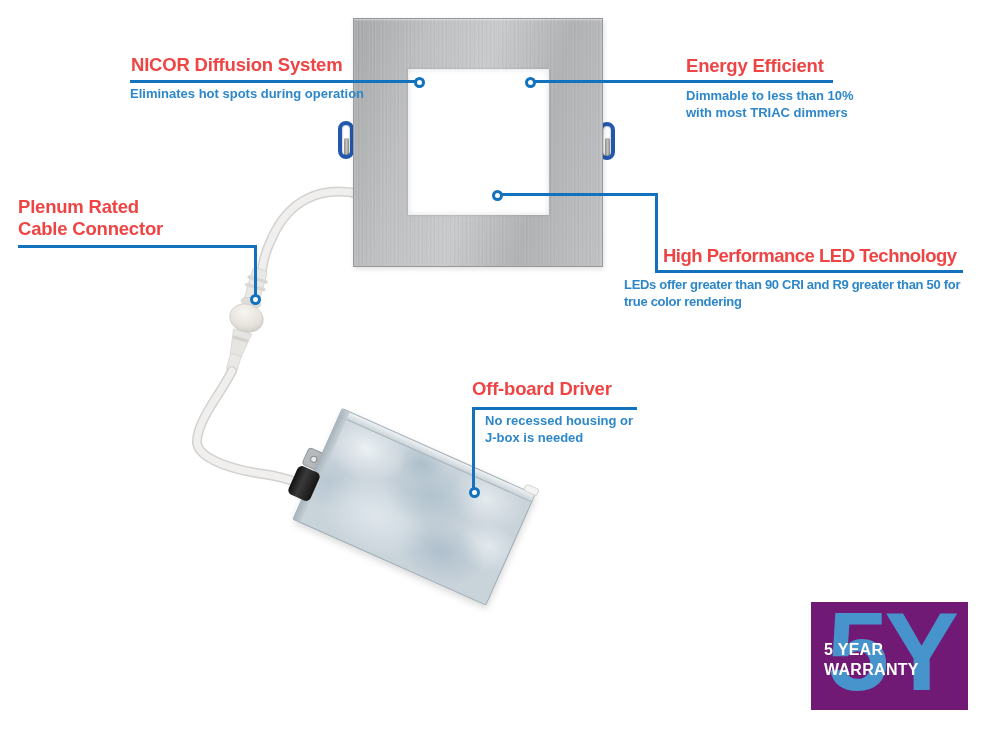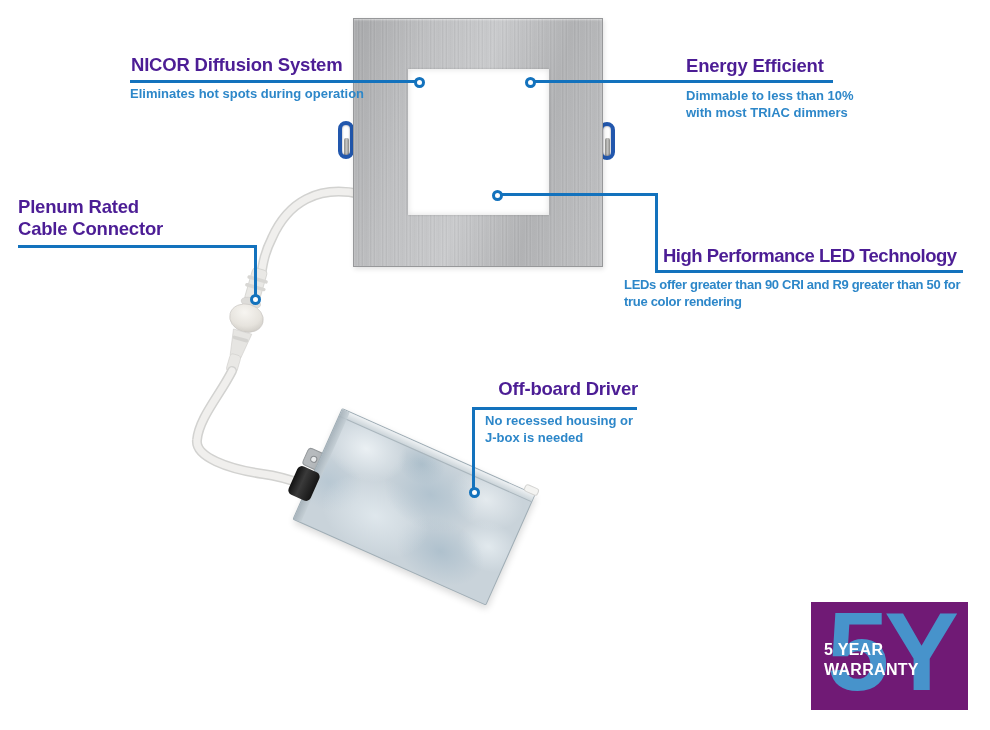--- a/index.html
+++ b/index.html
@@ -81,28 +81,28 @@
 
   
   .cl { position:absolute; background:#1372bd; }
   .dot {
     position:absolute; width:11px; height:11px; border-radius:50%;
     background:#ffffff; border:3px solid #1372bd;
   }
 
   
   .co-title {
-    position:absolute; color:#4c1d95; font-weight:700;
+    position:absolute; color:#ef4444; font-weight:700;
     font-size:18.5px; line-height:22px; letter-spacing:-0.2px; white-space:nowrap;
   }
   .co-desc {
     position:absolute; color:#2d87c9; font-weight:700;
     font-size:13px; line-height:17px; white-space:nowrap;
   }
-  #t-driver { width:166px; text-align:right; }
+  #t-driver { width:166px; text-align:left; }
   #d-led { letter-spacing:-0.3px; }
 
   
   .badge {
     left:811px; top:602px; width:157px; height:108px;
     background:#701a75; overflow:hidden;
   }
   .badge .wm {
     position:absolute; left:16px; top:-6px;
     font-size:112px; line-height:1; font-weight:700;

